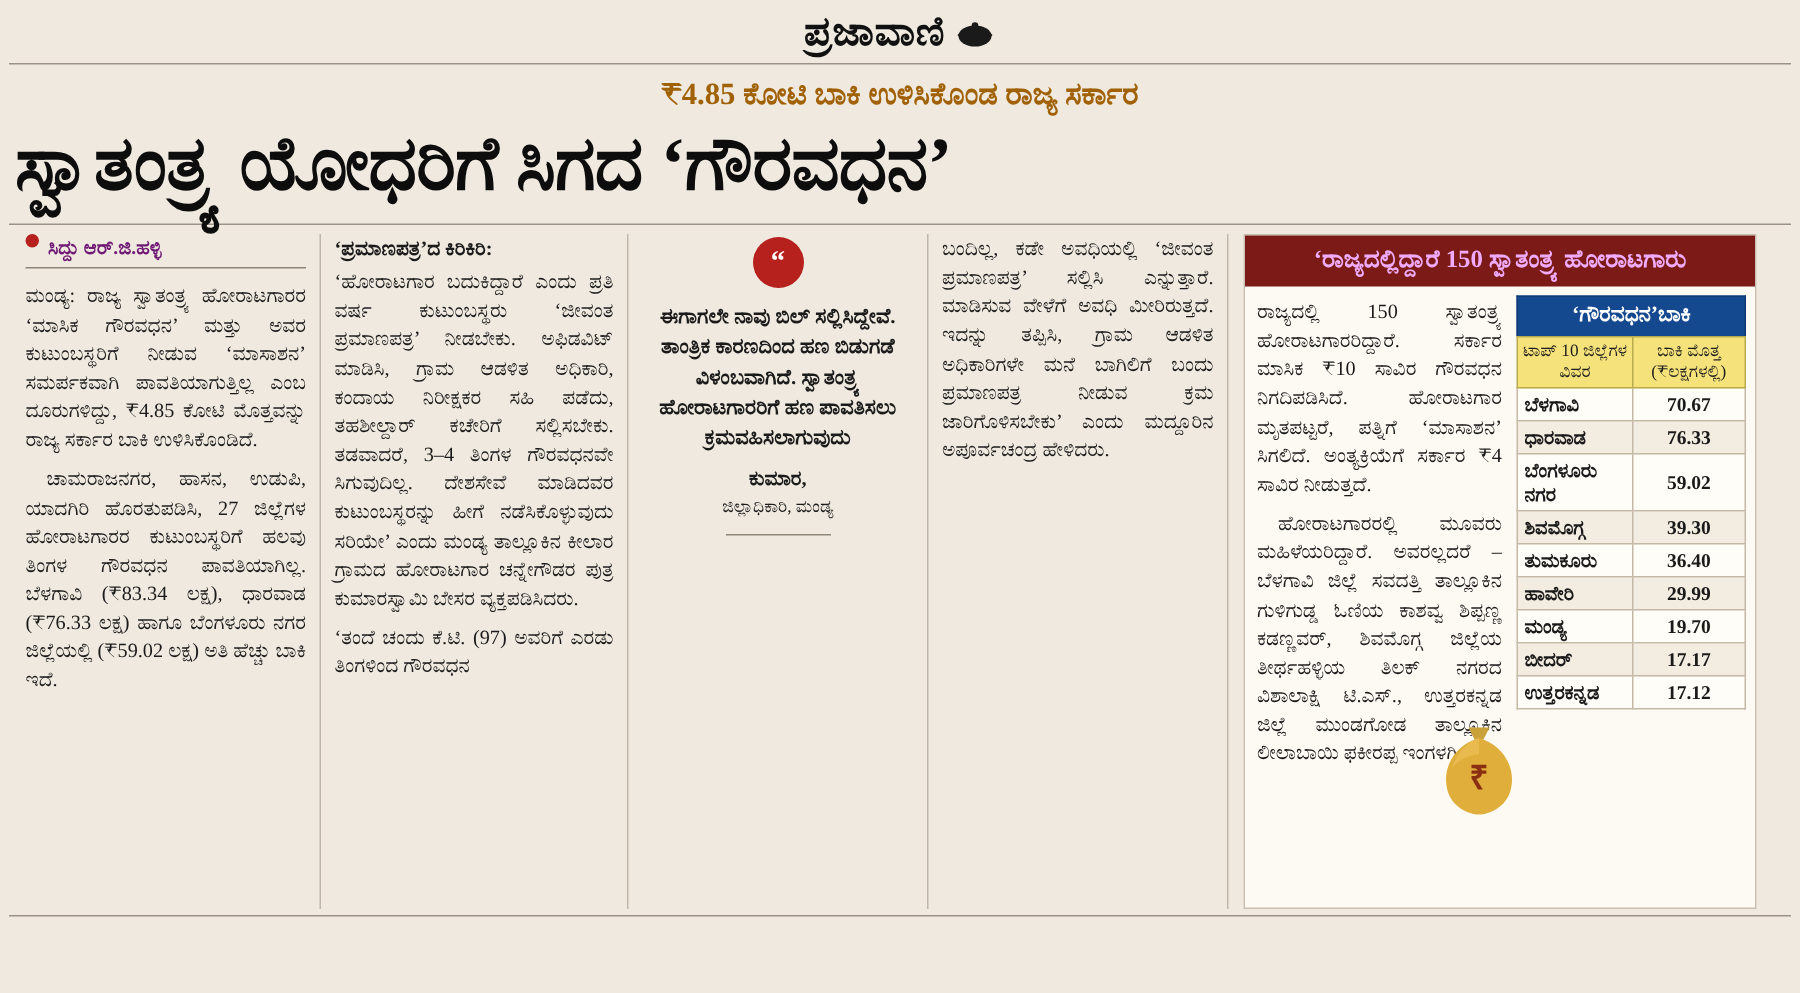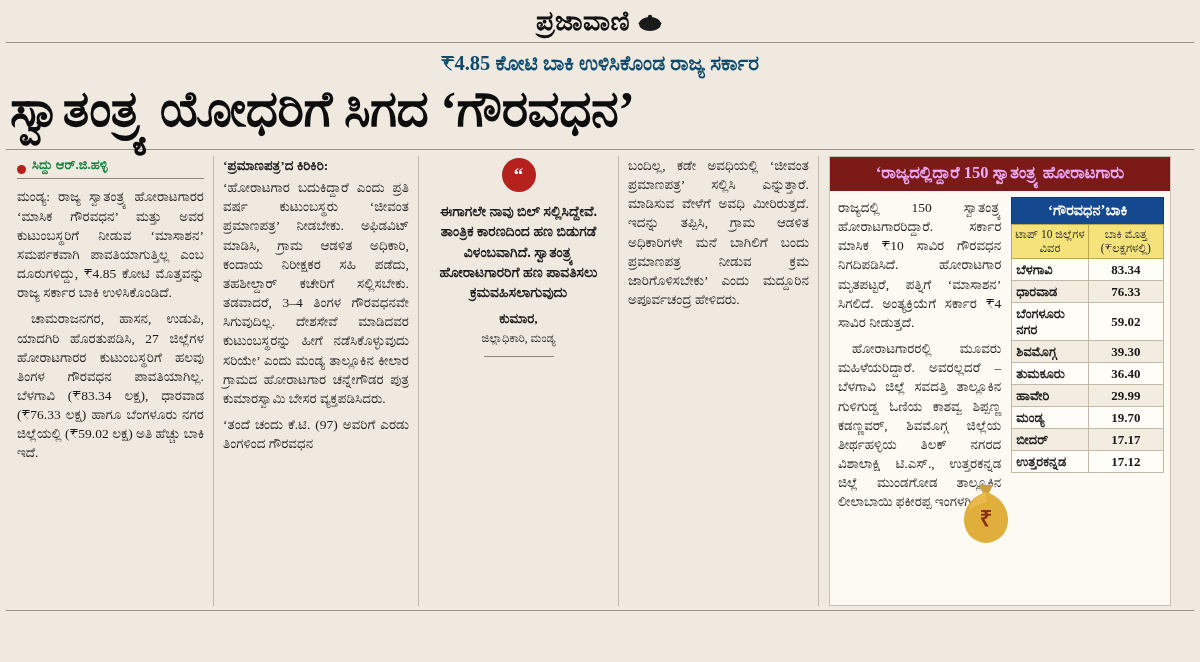--- a/index.html
+++ b/index.html
@@ -45,21 +45,21 @@
     border-top:1px solid #9b9388;
     margin:0 6px;
   }
   
   .kicker {
     text-align:center;
     font-family:"Liberation Serif", serif;
     font-size:20.5px;
     font-weight:bold;
     padding:9px 0 2px;
-    color:#0c4a6e;
+    color:#a16207;
   }
   
   .headline {
     text-align:left;
     font-family:"Liberation Serif", serif;
     font-size:50px;
     font-weight:bold;
     line-height:1.12;
     padding:4px 10px 10px;
     color:#0d0d0d;
@@ -83,22 +83,22 @@
     color:#1b1b1b;
     text-align:justify;
   }
   .col + .col { border-left:1px solid #bfb7aa; }
   .col1 { width:205px; }
   .col2 { width:205px; }
   .col3 { width:200px; text-align:center; }
   .col4 { width:200px; }
   .col5 { width:353px; border-left:1px solid #bfb7aa; padding:0 0 0 10px; display:flex; }
   .byline {
-    display:flex; align-items:flex-end; gap:6px;
-    font-weight:bold; font-size:13px; color:#15803d;
+    display:flex; align-items:flex-start; gap:6px;
+    font-weight:bold; font-size:13px; color:#701a75;
     margin-bottom:3px;
   }
   .bullet-dot {
     width:9px; height:9px; border-radius:50%;
     background:#b6211d; display:inline-block; flex:0 0 auto;
   }
   .byline-rule { border-top:1px solid #8e8679; margin:4px 0 8px; }
   p { margin:0 0 7px 0; text-indent:14px; }
   p.noindent { text-indent:0; }
   .subhead { font-weight:bold; text-indent:0; margin:0 0 3px 0; }
@@ -270,21 +270,21 @@
               <caption>‘ಗೌರವಧನ’ಬಾಕಿ</caption>
               <thead>
                 <tr>
                   <th>ಟಾಪ್‌ 10 ಜಿಲ್ಲೆಗಳ ವಿವರ</th>
                   <th>ಬಾಕಿ ಮೊತ್ತ (₹ಲಕ್ಷಗಳಲ್ಲಿ)</th>
                 </tr>
               </thead>
               <tbody>
                 <tr>
                   <td class="name">ಬೆಳಗಾವಿ</td>
-                  <td class="val">83.34</td>
+                  <td class="val">70.67</td>
                 </tr>
                 <tr>
                   <td class="name">ಧಾರವಾಡ</td>
                   <td class="val">76.33</td>
                 </tr>
                 <tr>
                   <td class="name">ಬೆಂಗಳೂರು ನಗರ</td>
                   <td class="val">59.02</td>
                 </tr>
                 <tr>

